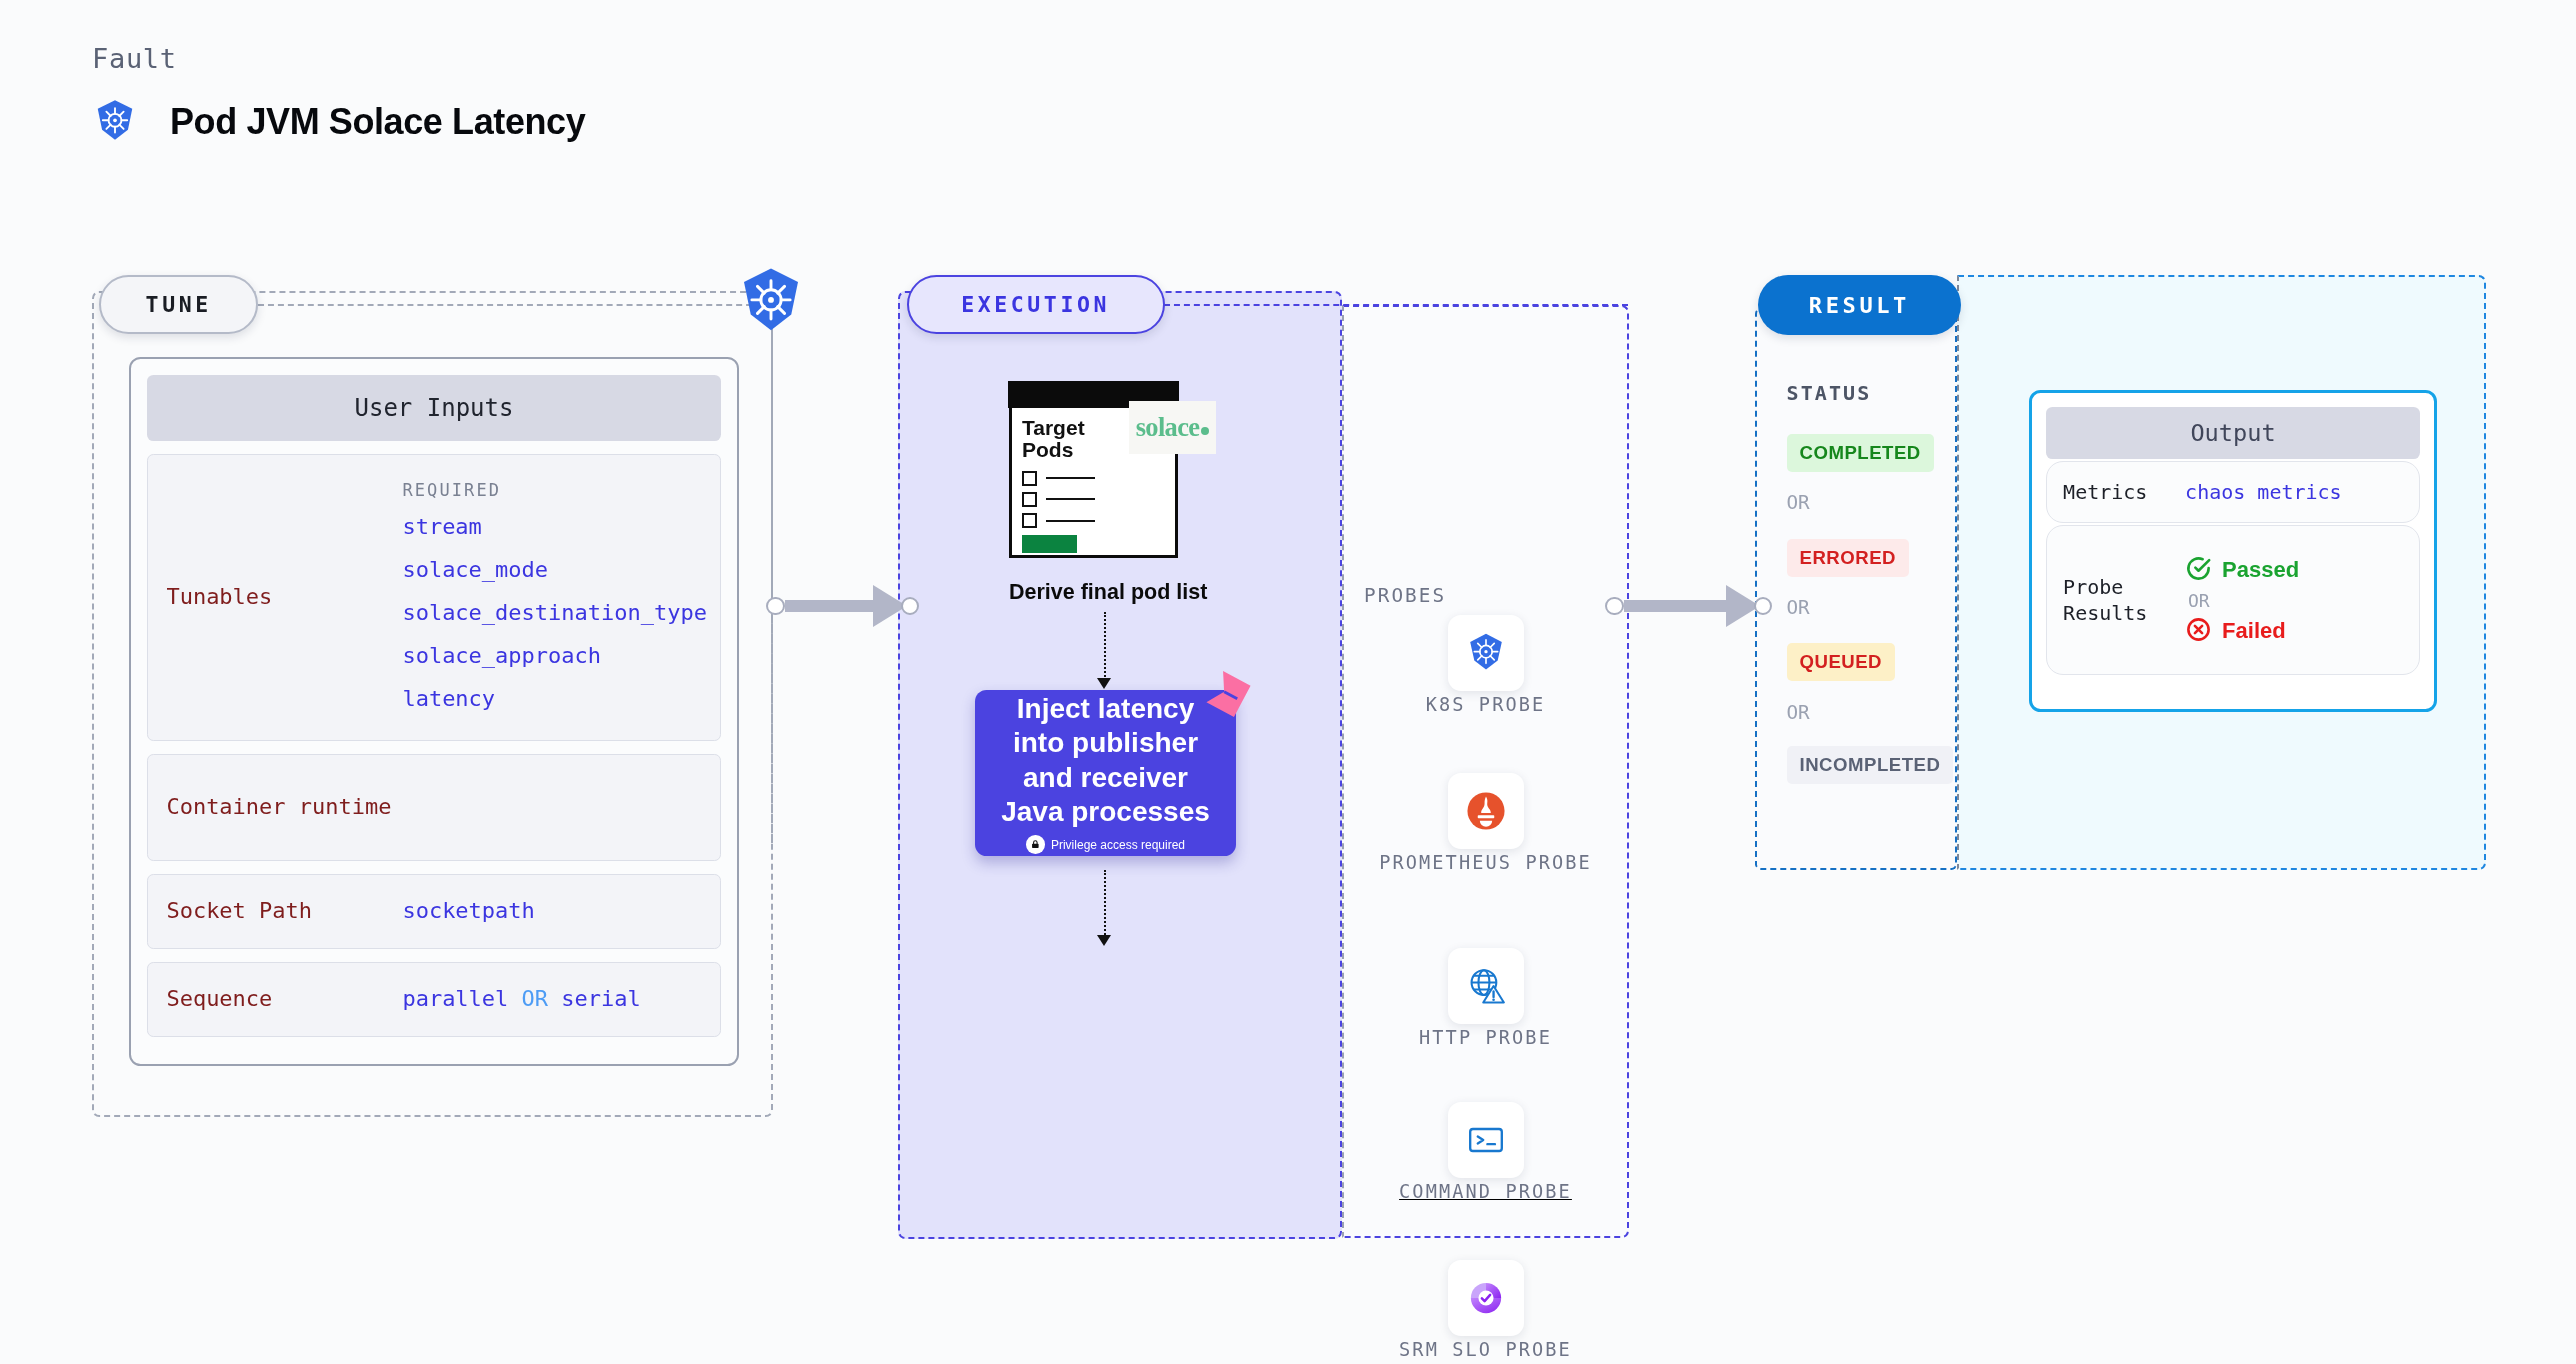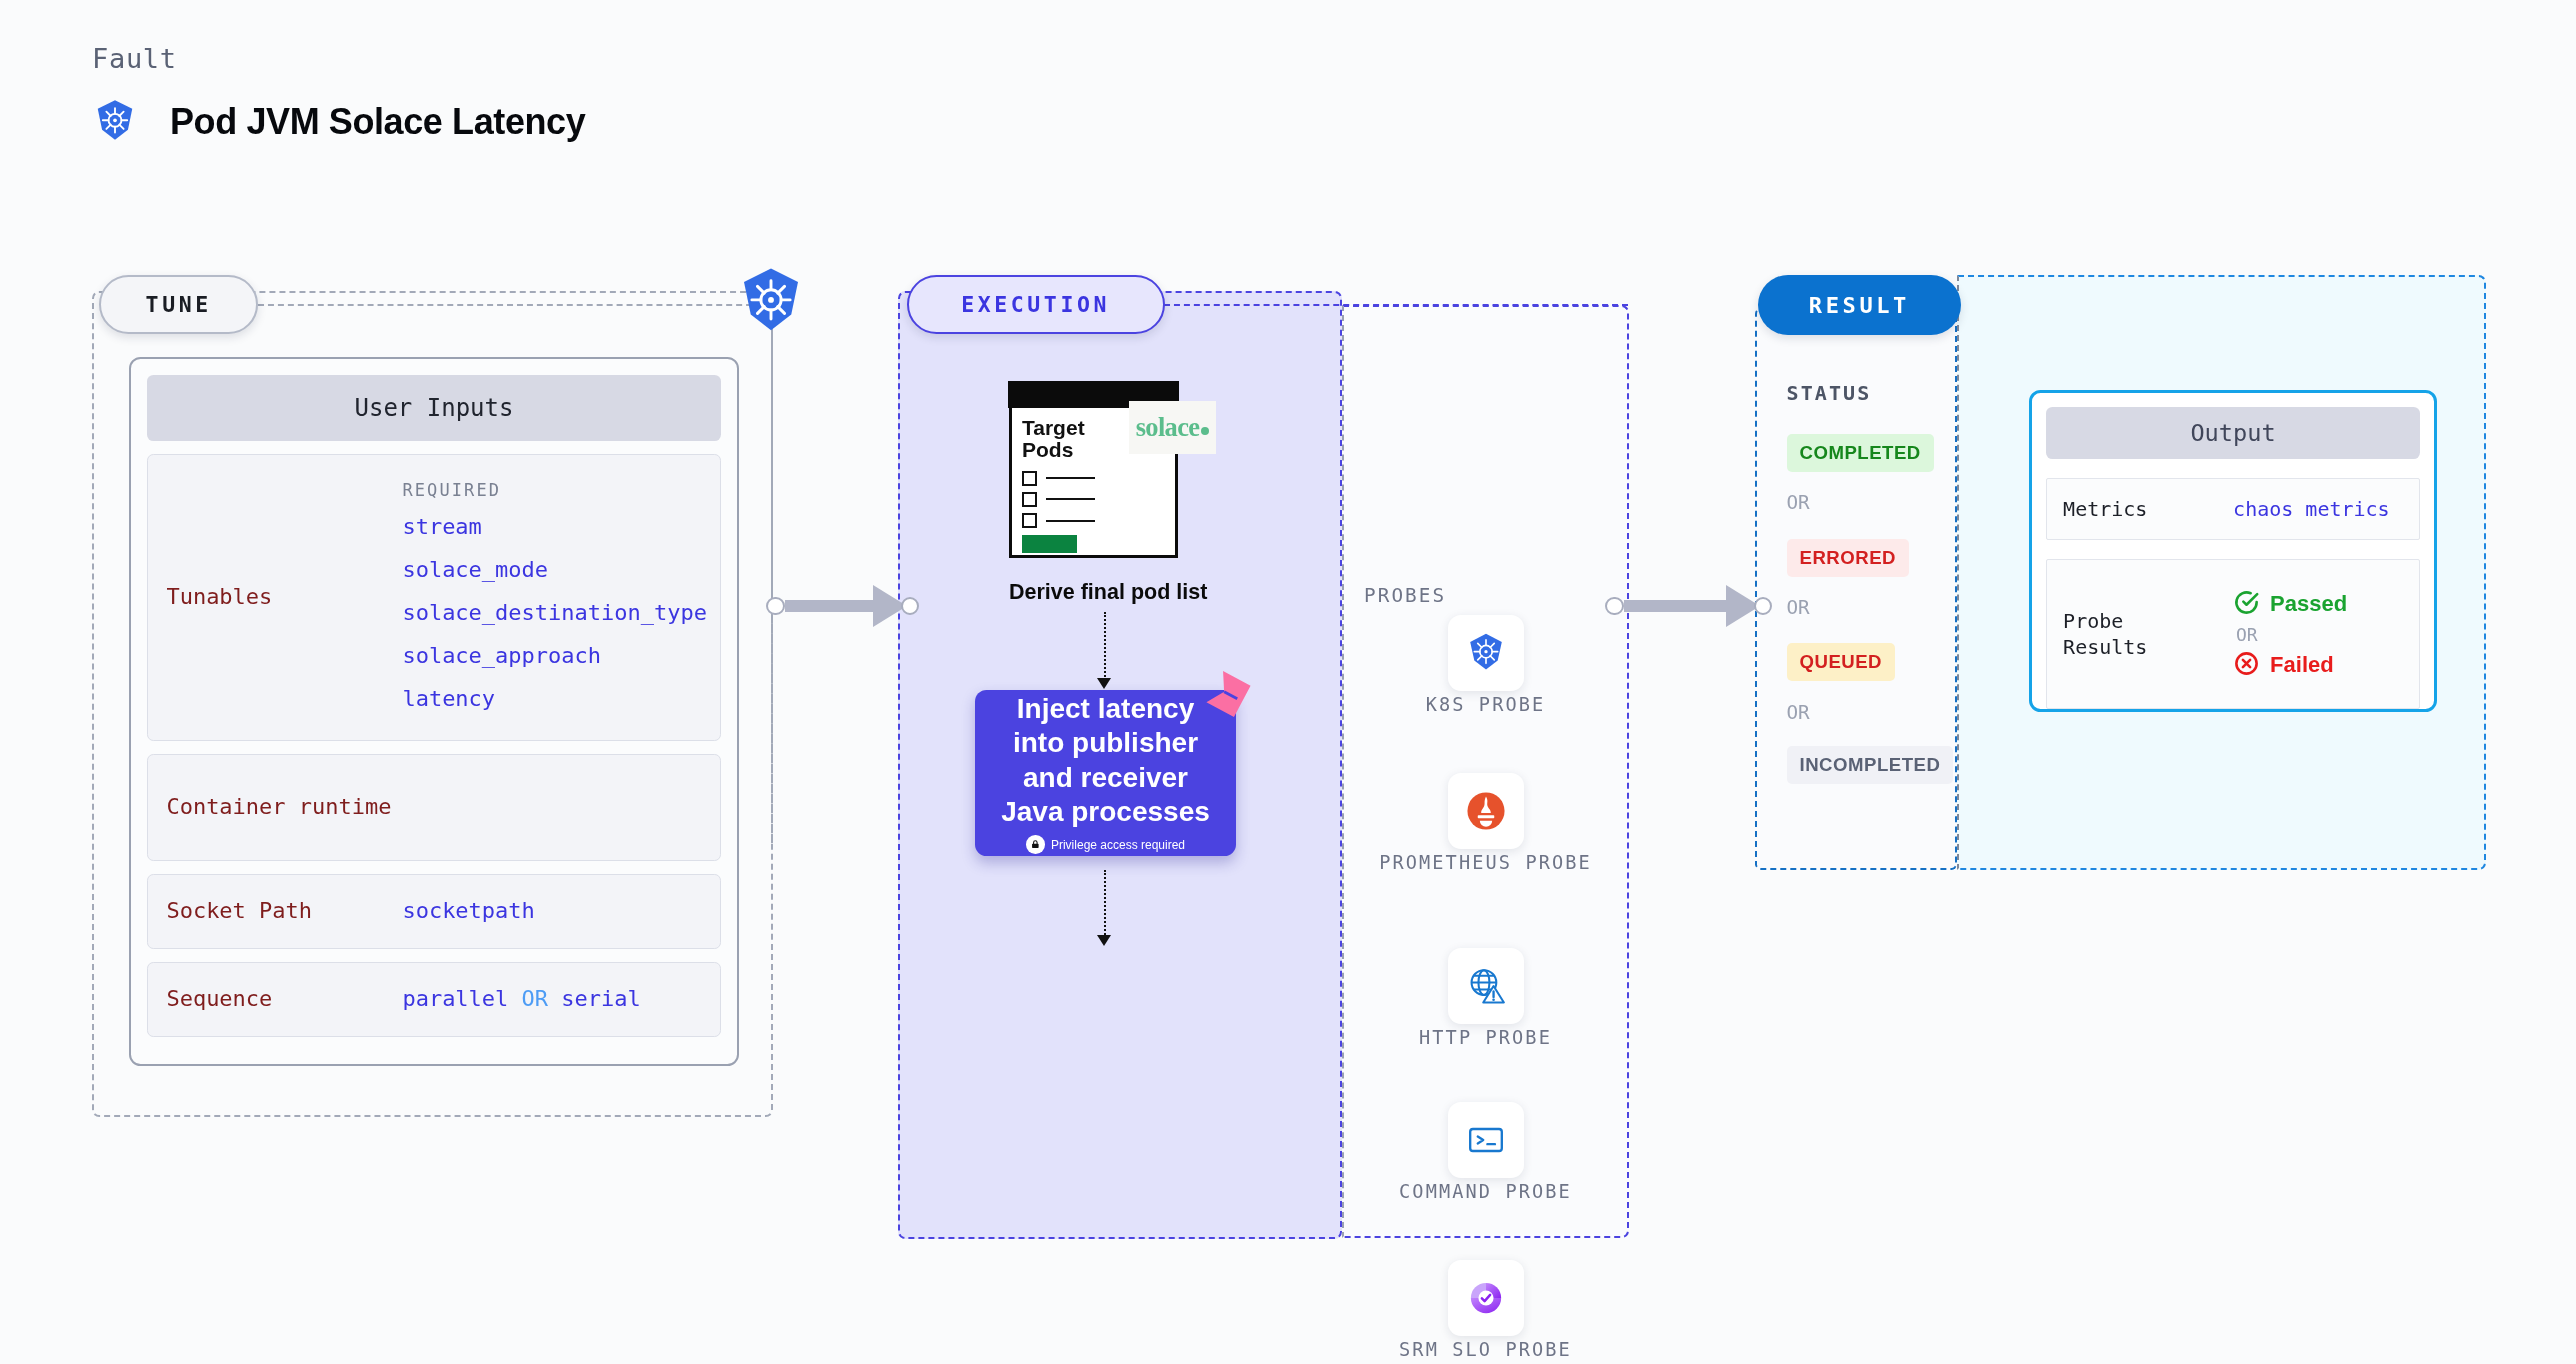--- a/index.html
+++ b/index.html
@@ -181,22 +181,22 @@
   #output-card {
     position: absolute; left: 274px; top: 115px; width: 408px; height: 322px;
     background: #fff; border: 3.6px solid #15a3e8; border-radius: 11.5px; padding: 14.3px;
   }
   #output-header {
     height: 52px; background: #d7d9e4; border-radius: 6.4px;
     display: flex; align-items: center; justify-content: center;
     font-family: "DejaVu Sans Mono", monospace; font-size: 23.6px; color: #40465a;
   }
   .out-row {
-    margin-top: 19px; background: #fbfcfd; border: 1.4px solid #e2e5ec;
-    border-radius: 2px; display: flex; align-items: center; padding: 0 15.8px; gap: 48px;
+    margin-top: 2px; background: #fbfcfd; border: 1.4px solid #e2e5ec;
+    border-radius: 17px; display: flex; align-items: center; padding: 0 15.8px;
   }
   .out-key { font-family: "DejaVu Sans Mono", monospace; font-size: 20px; color: #1d2028; width: 122px; flex: none; line-height: 1.3; }
   .out-val { font-family: "DejaVu Sans Mono", monospace; font-size: 20px; color: #3b35e0; }
   #out-metrics { height: 62px; }
   #out-probes { height: 150px; align-items: center; }
   .result-line { display: flex; align-items: center; gap: 10px; }
   .result-line .txt { font-size: 22px; font-weight: 700; }
   .mini-or { font-family: "DejaVu Sans Mono", monospace; font-size: 18px; color: #9aa1b1; margin: 5.7px 0 5.7px 2.9px; }
 
   
@@ -384,21 +384,21 @@
           <path d="M11 27h36M14 17h30M14 37h30"></path>
         </g>
         <path d="M43 32 L58 56 H28 Z" fill="#fff" stroke="#1878cf" stroke-width="3" stroke-linejoin="round"></path>
         <path d="M43 40v8" stroke="#1878cf" stroke-width="3.4" stroke-linecap="round"></path>
         <circle cx="43" cy="52" r="1.9" fill="#1878cf"></circle>
       </svg>
     </div>
     <div class="probe-label">HTTP PROBE</div>
   </div>
 
-  <div class="probe" style="left:444px; top:827px;">
+  <div class="probe" style="left:444px; top:827px;text-decoration:underline;">
     <div class="probe-icon">
       <svg width="44" height="44" viewBox="0 0 64 64">
         <rect x="9" y="16" width="46" height="32" rx="4" fill="none" stroke="#1878cf" stroke-width="3.4"></rect>
         <path d="M20 27l8 5-8 5M34 38h11" stroke="#1878cf" stroke-width="3.4" fill="none" stroke-linecap="round" stroke-linejoin="round"></path>
       </svg>
     </div>
     <div class="probe-label">COMMAND PROBE</div>
   </div>
 
   <div class="probe" style="left:444px; top:985px;">

